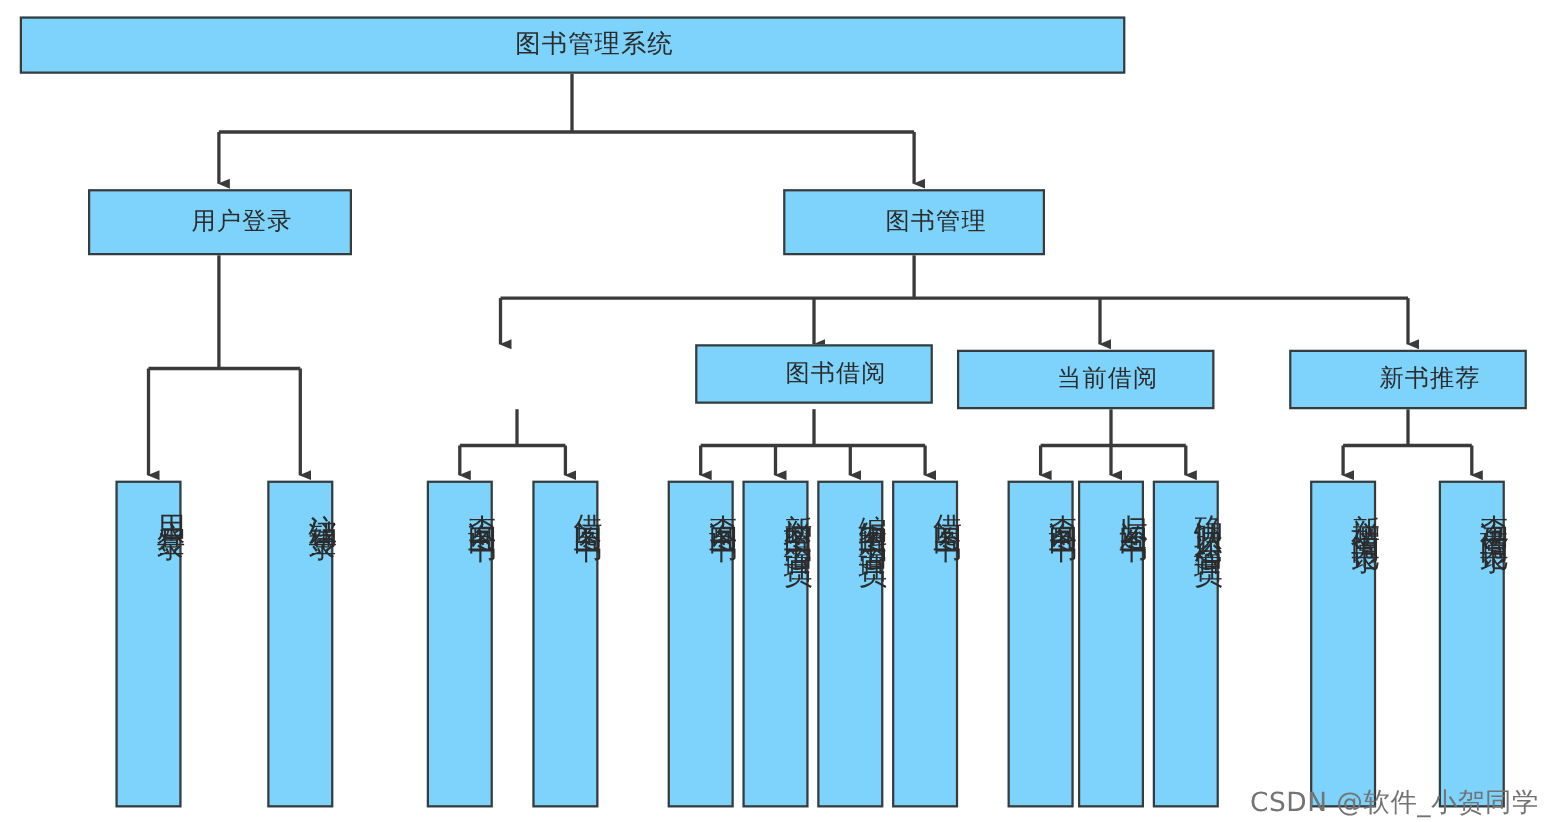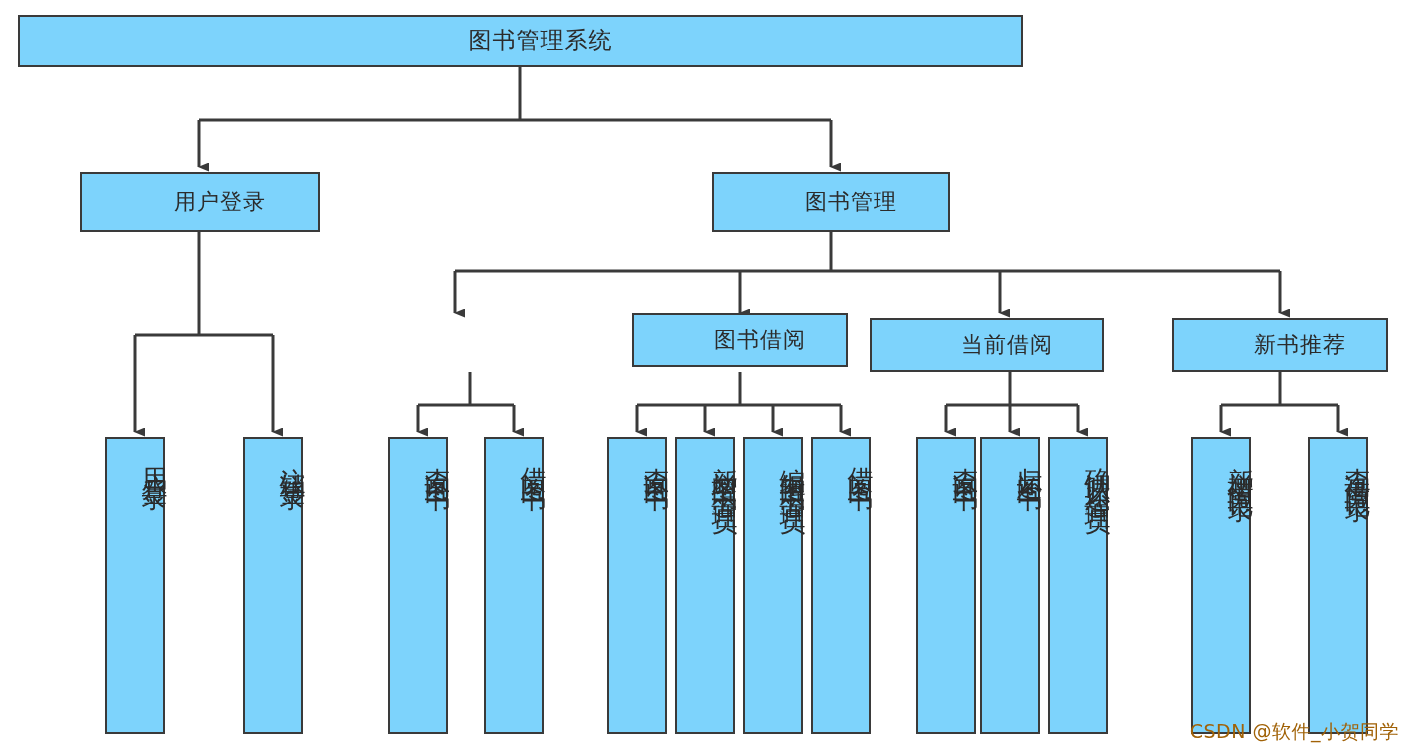--- a/index.html
+++ b/index.html
@@ -40,22 +40,22 @@
     text-orientation:upright;
     font-size:26px;
     letter-spacing:6px;
     line-height:1;
     white-space:nowrap;
   }
   .watermark{
     position:absolute;
     right:6px;
     bottom:2px;
-    font-size:19px;
-    color:#a16207;
+    font-size:24px;
+    color:#737373;
     white-space:nowrap;
     letter-spacing:0.5px;
   }
 </style>
 </head>
 <body>
 
 <div id="diagram">
 
   <svg class="lines" viewBox="0 0 1405 747">

